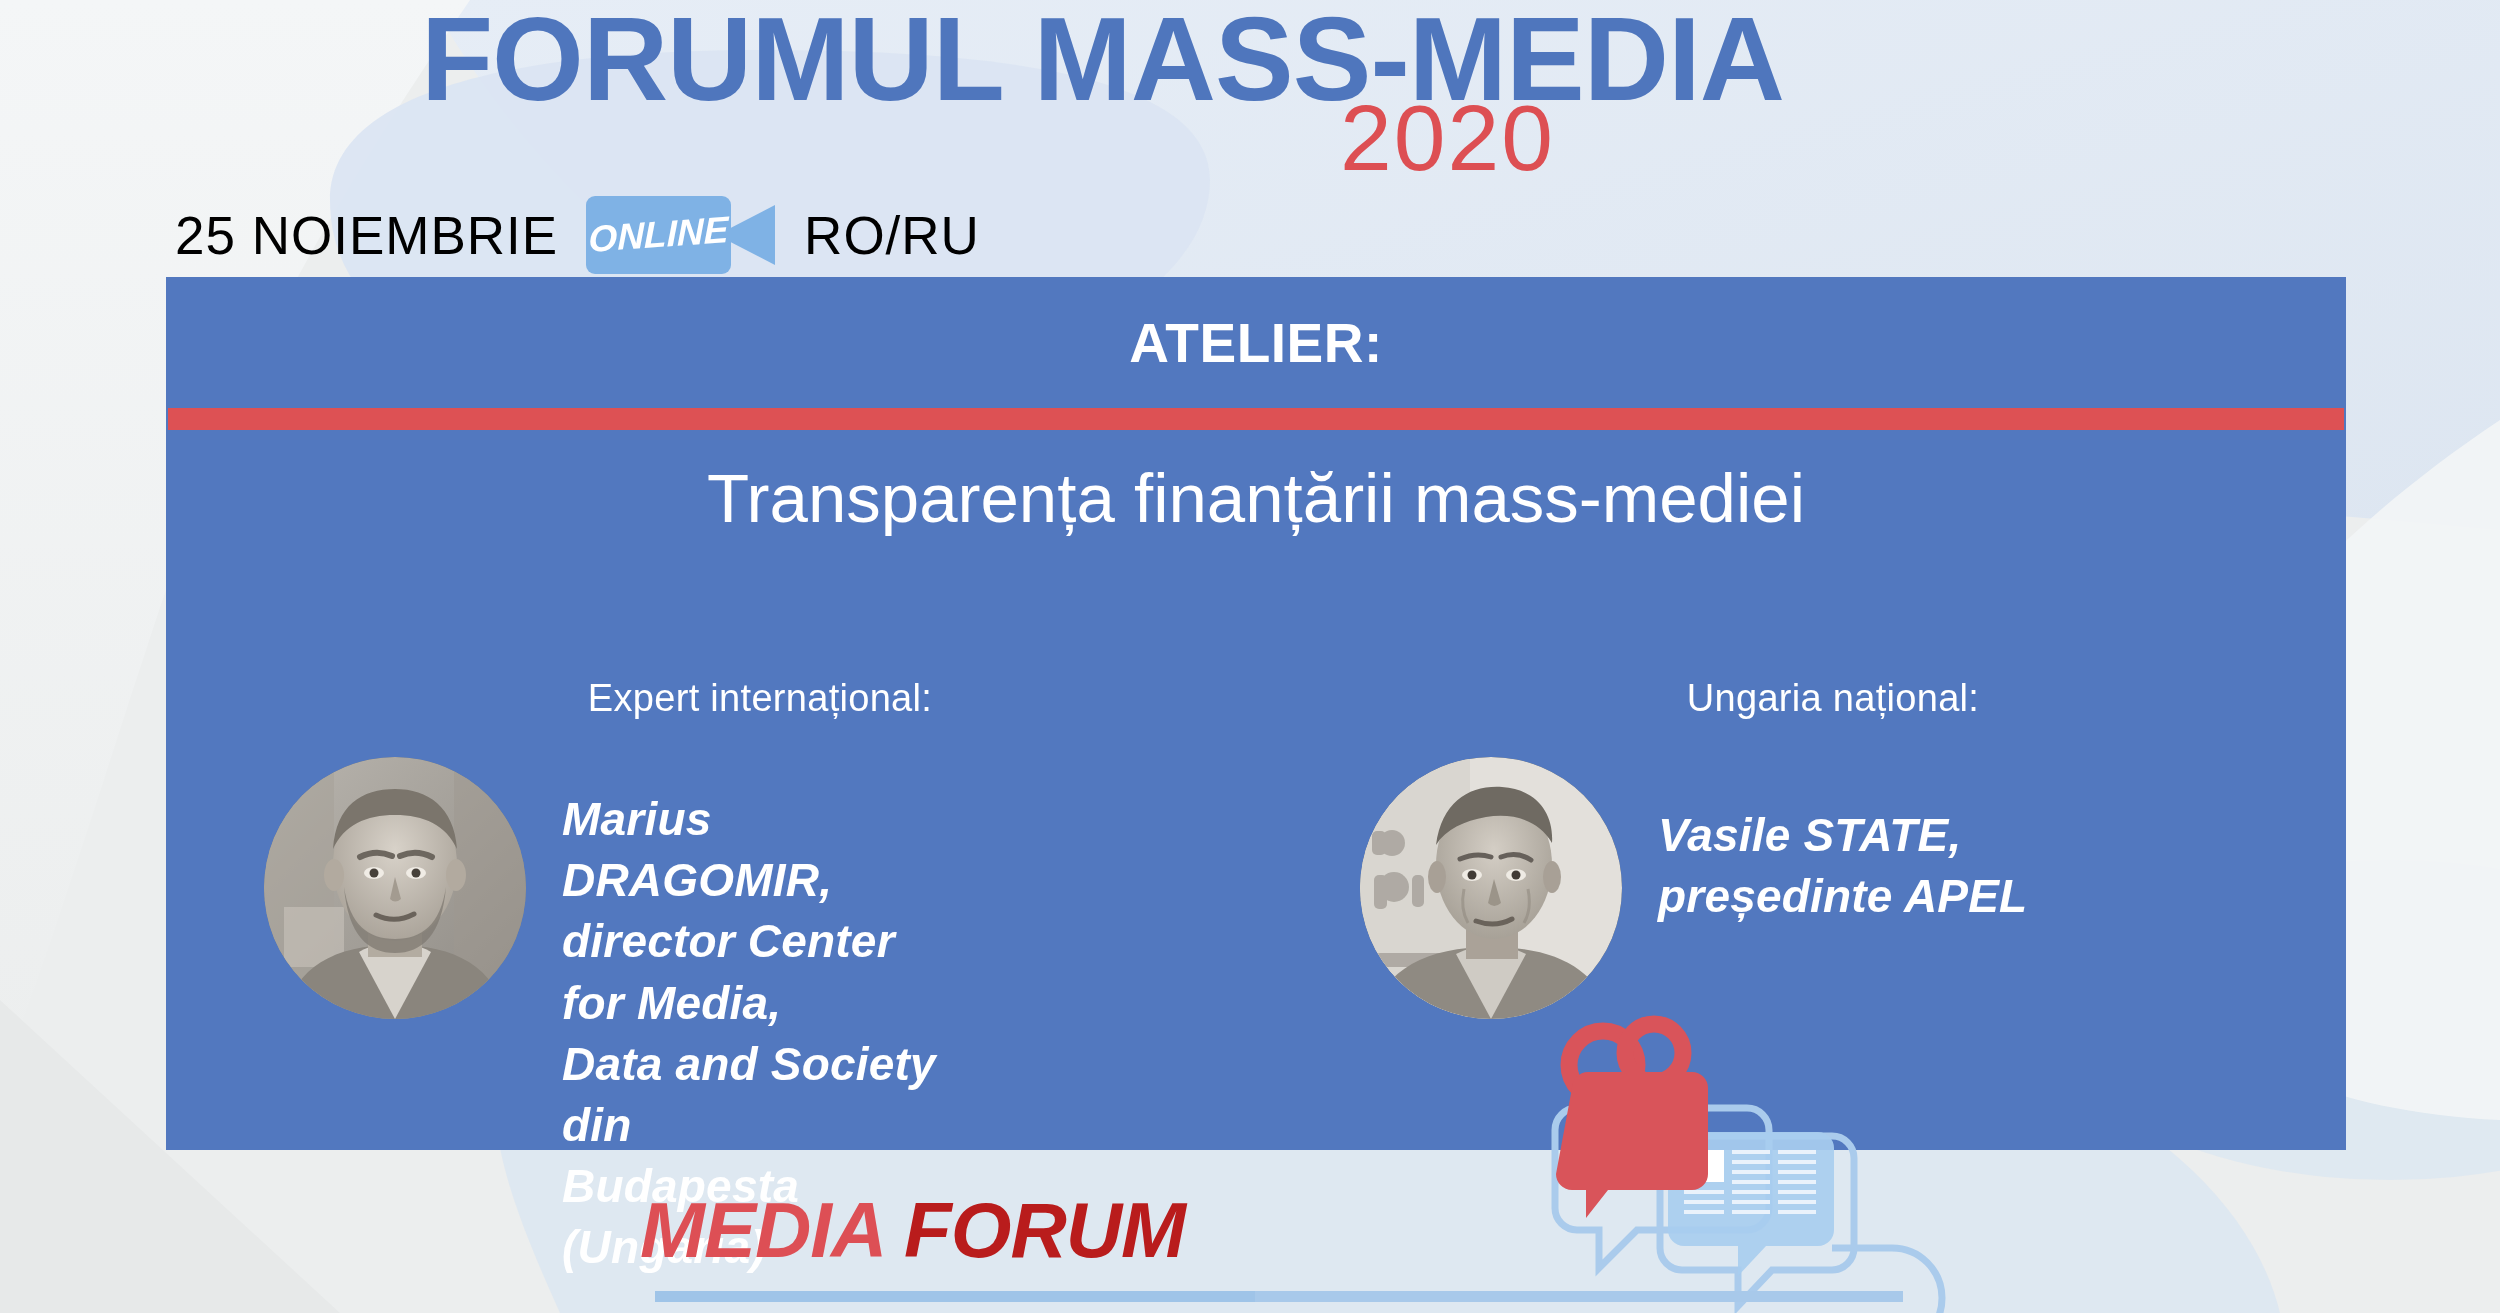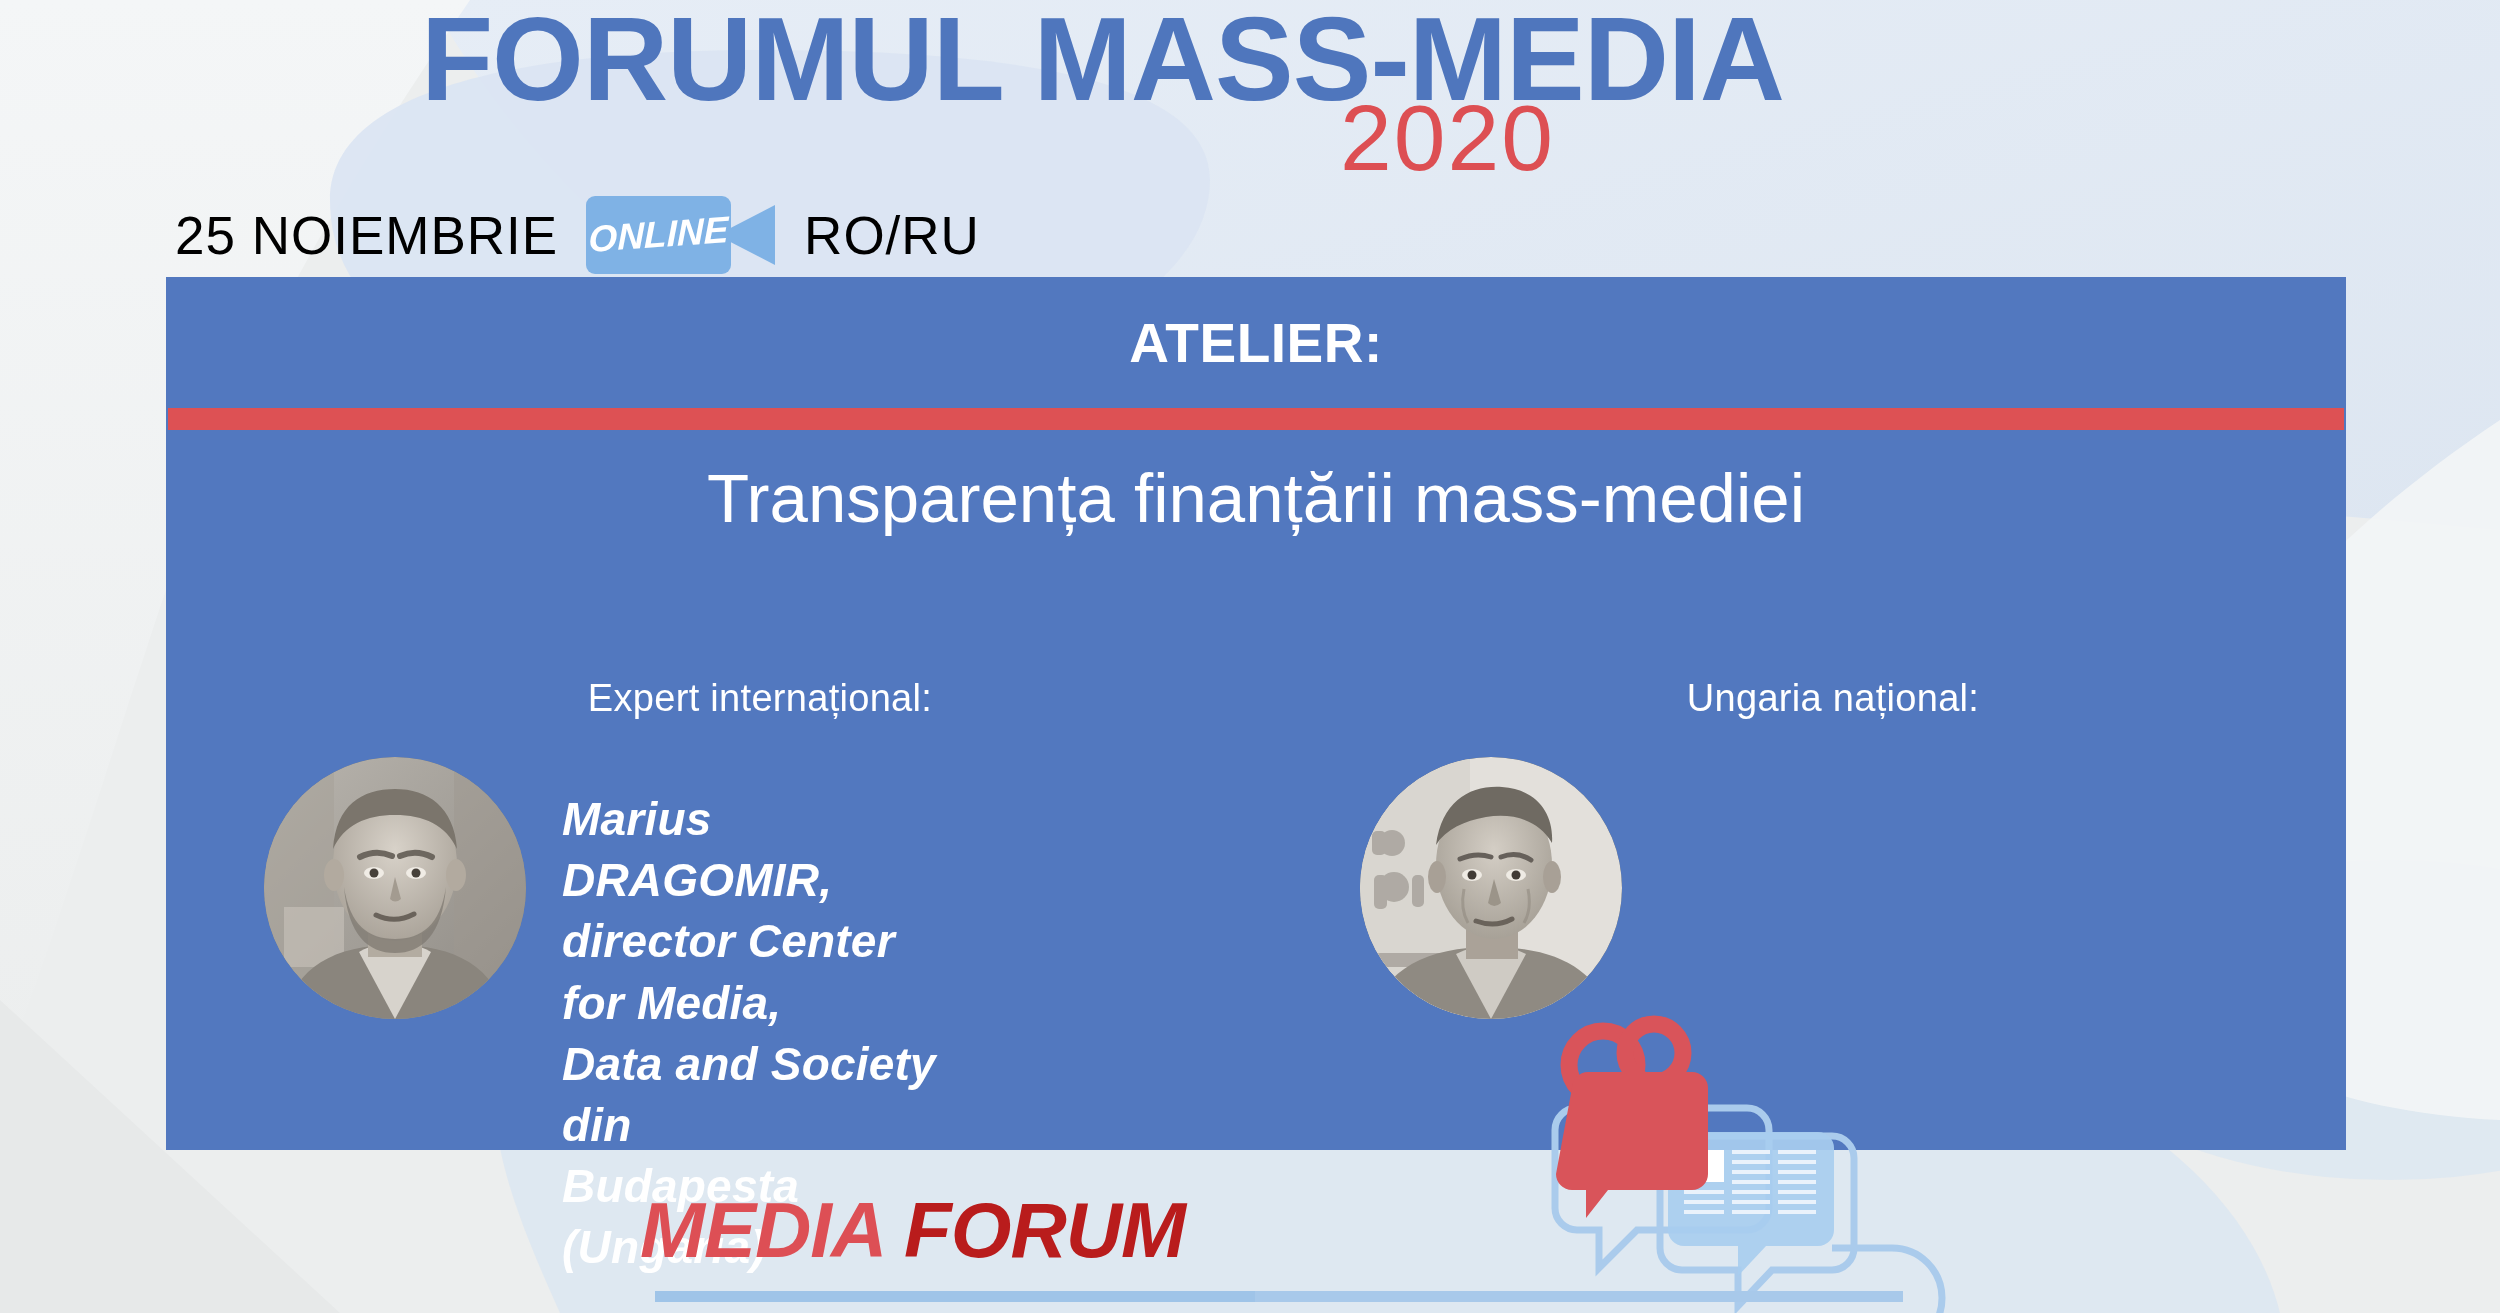--- a/index.html
+++ b/index.html
@@ -369,20 +369,22 @@
 
               <path d="M134,122 L128,146 q6,6 13,0 Z" fill="#9b9489"></path>
 
               <path d="M116,164 q19,7 36,-2" stroke="#6a635b" stroke-width="5" fill="none" stroke-linecap="round"></path>
 
               <path d="M104,132 q-4,20 4,34" stroke="#918a80" stroke-width="3" fill="none" opacity="0.6"></path>
               <path d="M168,132 q4,20 -4,34" stroke="#918a80" stroke-width="3" fill="none" opacity="0.6"></path>
             </g>
           </svg>
         </div>
+        <div class="expert-name">Vasile STATE,
+președinte APEL</div>
       </div>
     </div>
 
   </div>
 </div>
 
 <svg class="deco-media" viewBox="0 0 520 313" width="520" height="313">
 
   <g fill="none" stroke="#aacbec" stroke-width="7">
     <path d="M35,130 a22,22 0 0 1 22,-22 h170 a22,22 0 0 1 22,22 v78 a22,22 0 0 1 -22,22 h-110 l-38,38 v-38 h-22 a22,22 0 0 1 -22,-22 Z"></path>

